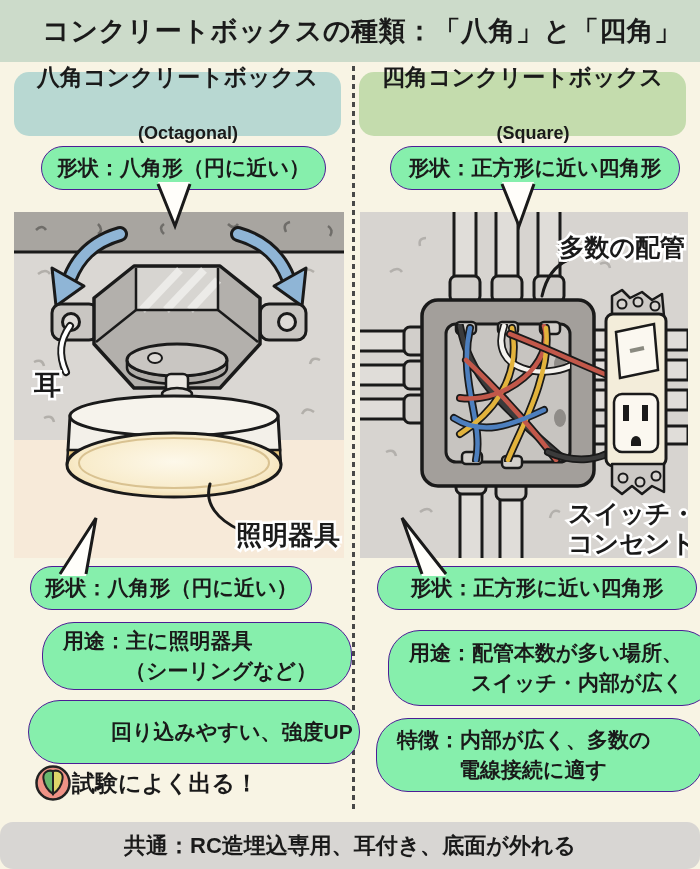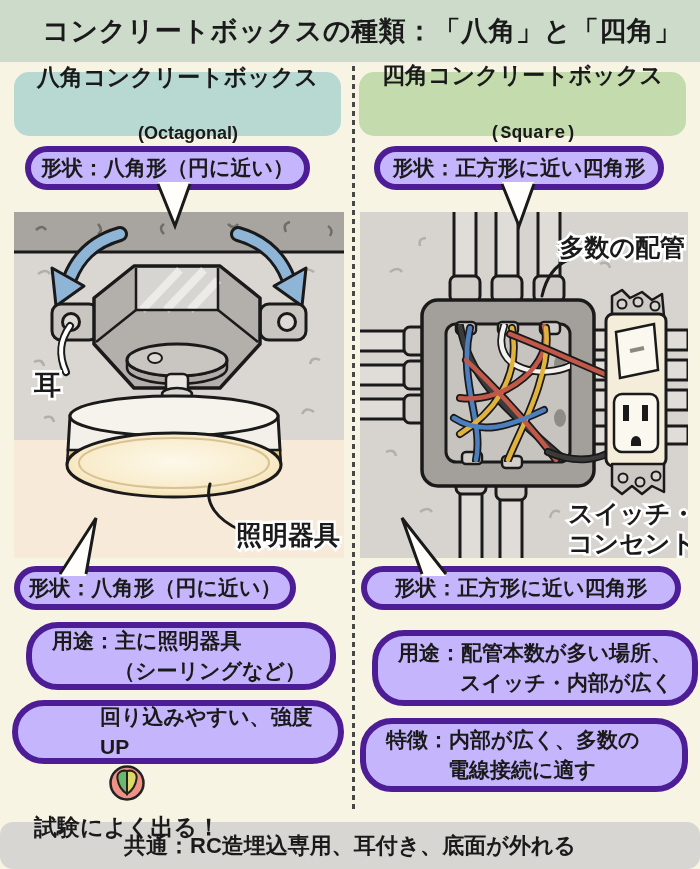--- a/index.html
+++ b/index.html
@@ -17,38 +17,38 @@
     background-image:repeating-linear-gradient(to bottom,#474747 0 5px,transparent 5px 9px);
   }
   .col-header{
     position:absolute; top:72px; height:64px; width:327px; border-radius:15px;
     display:flex; flex-direction:column; align-items:center; justify-content:center;
     font-weight:800; line-height:1.15;gap:33px;
   }
   .col-header .h-main{font-size:23px;}
   .col-header .h-sub{font-size:18px;padding-left:21px;}
   .col-header.left{left:14px; background:#b8d8d2;}
-  .col-header.right{left:359px; background:#c4dcad;font-family:Liberation Mono, monospace;}
+  .col-header.right{left:359px; background:#c4dcad;}
   .bubble{
-    position:absolute; background:#c4b5fd; border:6px solid #4c1d95;
-    box-sizing:border-box; z-index:4;
+    position:absolute; background:#86efac; border:1px solid #4c1d95;
+    box-sizing:border-box; z-index:4;margin-left:16px;
   }
   .pill{
     border-radius:26px; display:flex; align-items:center; justify-content:center;
     font-size:21px; font-weight:800;
   }
   .bubble2{
     border-radius:32px; font-size:21px; font-weight:800; line-height:30px;
     display:flex; flex-direction:column; justify-content:center; padding-left:20px;
   }
   .bubble2 .line2{padding-left:62px;}
   .illus{position:absolute; top:212px; z-index:1;}
   .tail{position:absolute; z-index:5;}
   .exam-row{
-    position:absolute; left:34px; top:764px; display:flex; align-items:center; gap:10px; z-index:4;flex-direction:column;
+    position:absolute; left:34px; top:764px; display:flex; align-items:center; z-index:4;
   }
   .exam-row .exam-text{font-size:23px; font-weight:800;}
   .footer-bar{
     position:absolute; left:0; top:822px; width:700px; height:47px; background:#d8d6d3;
     display:flex; align-items:center; justify-content:center;
     font-size:22px; font-weight:800;border-radius:13px;
   }
   svg text{font-family:"Liberation Sans",sans-serif;}
   .svg-label{font-weight:800; paint-order:stroke; stroke:#ffffff; stroke-width:5px; fill:#1a1a1a;}
 </style>

